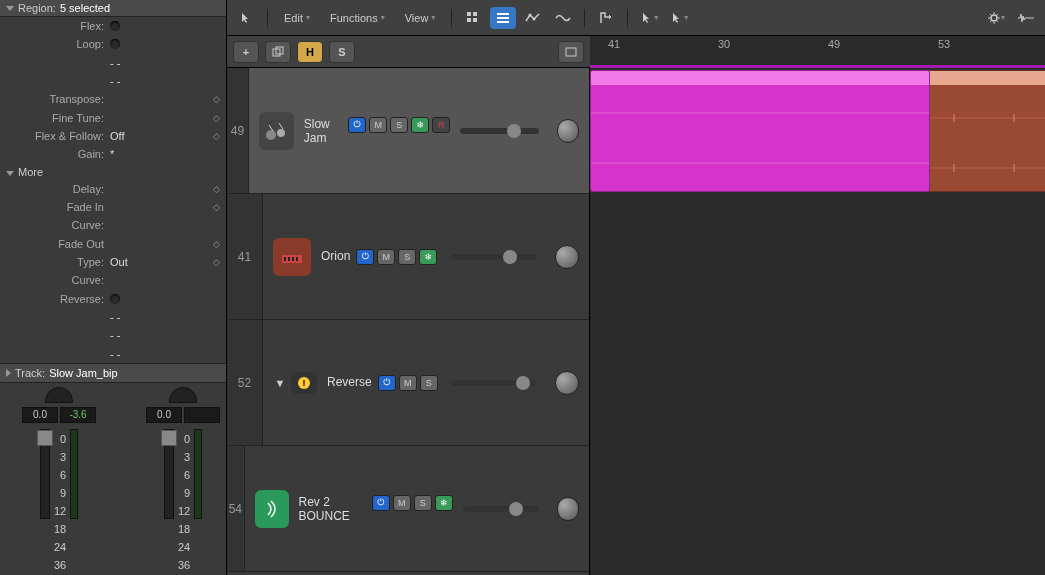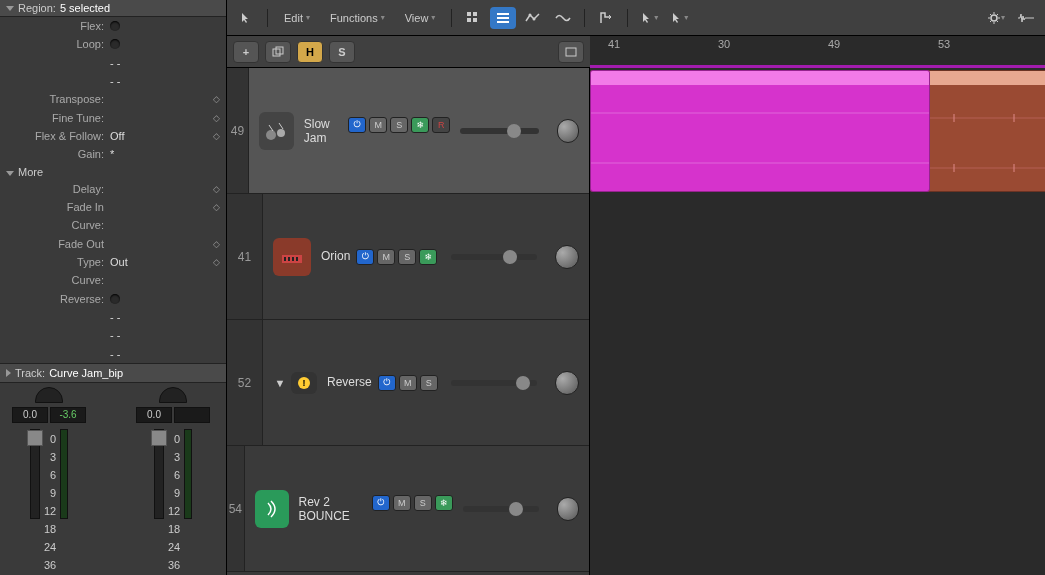--- a/index.html
+++ b/index.html
@@ -8,21 +8,21 @@
 .region-header{background:#4a4a4a;padding:2px 6px;display:flex;align-items:center;border-bottom:1px solid #222}
 .tri{width:0;height:0;border-left:4px solid transparent;border-right:4px solid transparent;border-top:5px solid #999;margin-right:4px;display:inline-block}
 .tri-r{border-top:4px solid transparent;border-bottom:4px solid transparent;border-left:5px solid #999;border-right:none;margin-right:4px;display:inline-block;width:0;height:0}
 .prop-row{display:flex;align-items:center;height:19px;padding:0 6px}
 .prop-label{width:98px;text-align:right;color:#aaa;font-size:11px}
 .prop-val{margin-left:6px;color:#ddd;flex:1}
 .prop-dd{color:#999;font-size:9px;margin-left:auto}
 .toggle{width:10px;height:10px;border-radius:5px;background:#2a2a2a;box-shadow:inset 0 1px 2px #000;margin-left:6px}
 .more-row{padding:2px 6px;background:#3a3a3a}
 .track-header{background:#4a4a4a;padding:3px 6px;display:flex;align-items:center;border-top:1px solid #222;border-bottom:1px solid #222}
-.mixer{flex:1;display:flex;padding:4px 12px;gap:50px;background:#3a3a3a}
+.mixer{flex:1;display:flex;padding:4px 22px;gap:50px;background:#3a3a3a}
 .chan{display:flex;flex-direction:column;align-items:center}
 .knob-row{display:flex;gap:4px;margin-bottom:4px}
 .knob-half{width:28px;height:16px;background:#222;border-radius:14px 14px 0 0;border:1px solid #111}
 .val-row{display:flex;gap:2px;margin-bottom:6px}
 .val-box{width:36px;height:16px;background:#1a1a1a;border:1px solid #111;display:flex;align-items:center;justify-content:center;font-size:10px}
 .green{color:#6c6}
 .fader-area{display:flex;gap:4px}
 .fader-scale{display:flex;flex-direction:column;gap:6px;font-size:7px;color:#777;align-items:flex-end;padding-top:4px}
 .fader-track{width:10px;height:90px;background:#222;border:1px solid #111;position:relative}
 .fader-cap{width:16px;height:16px;background:#888;border:1px solid #555;position:absolute;left:-4px;top:0}
@@ -143,21 +143,21 @@
       <span class="prop-label"></span>
       <span class="prop-val">- -</span>
     </div>
   <div class="prop-row">
       <span class="prop-label"></span>
       <span class="prop-val">- -</span>
     </div>
   <div class="track-header">
     <span class="tri-r"></span>
     <span>Track:</span>
-    <span style="margin-left:4px;color:#fff">Curve Jam_bip</span>
+    <span style="margin-left:4px;color:#fff">Slow Jam_bip</span>
   </div>
   <div class="mixer">
     <div class="chan">
       <div class="knob-row">
           <div class="knob-half"></div>
         </div>
       <div class="val-row">
         <div class="val-box">0.0</div>
         <div class="val-box green">-3.6</div>
       </div>

